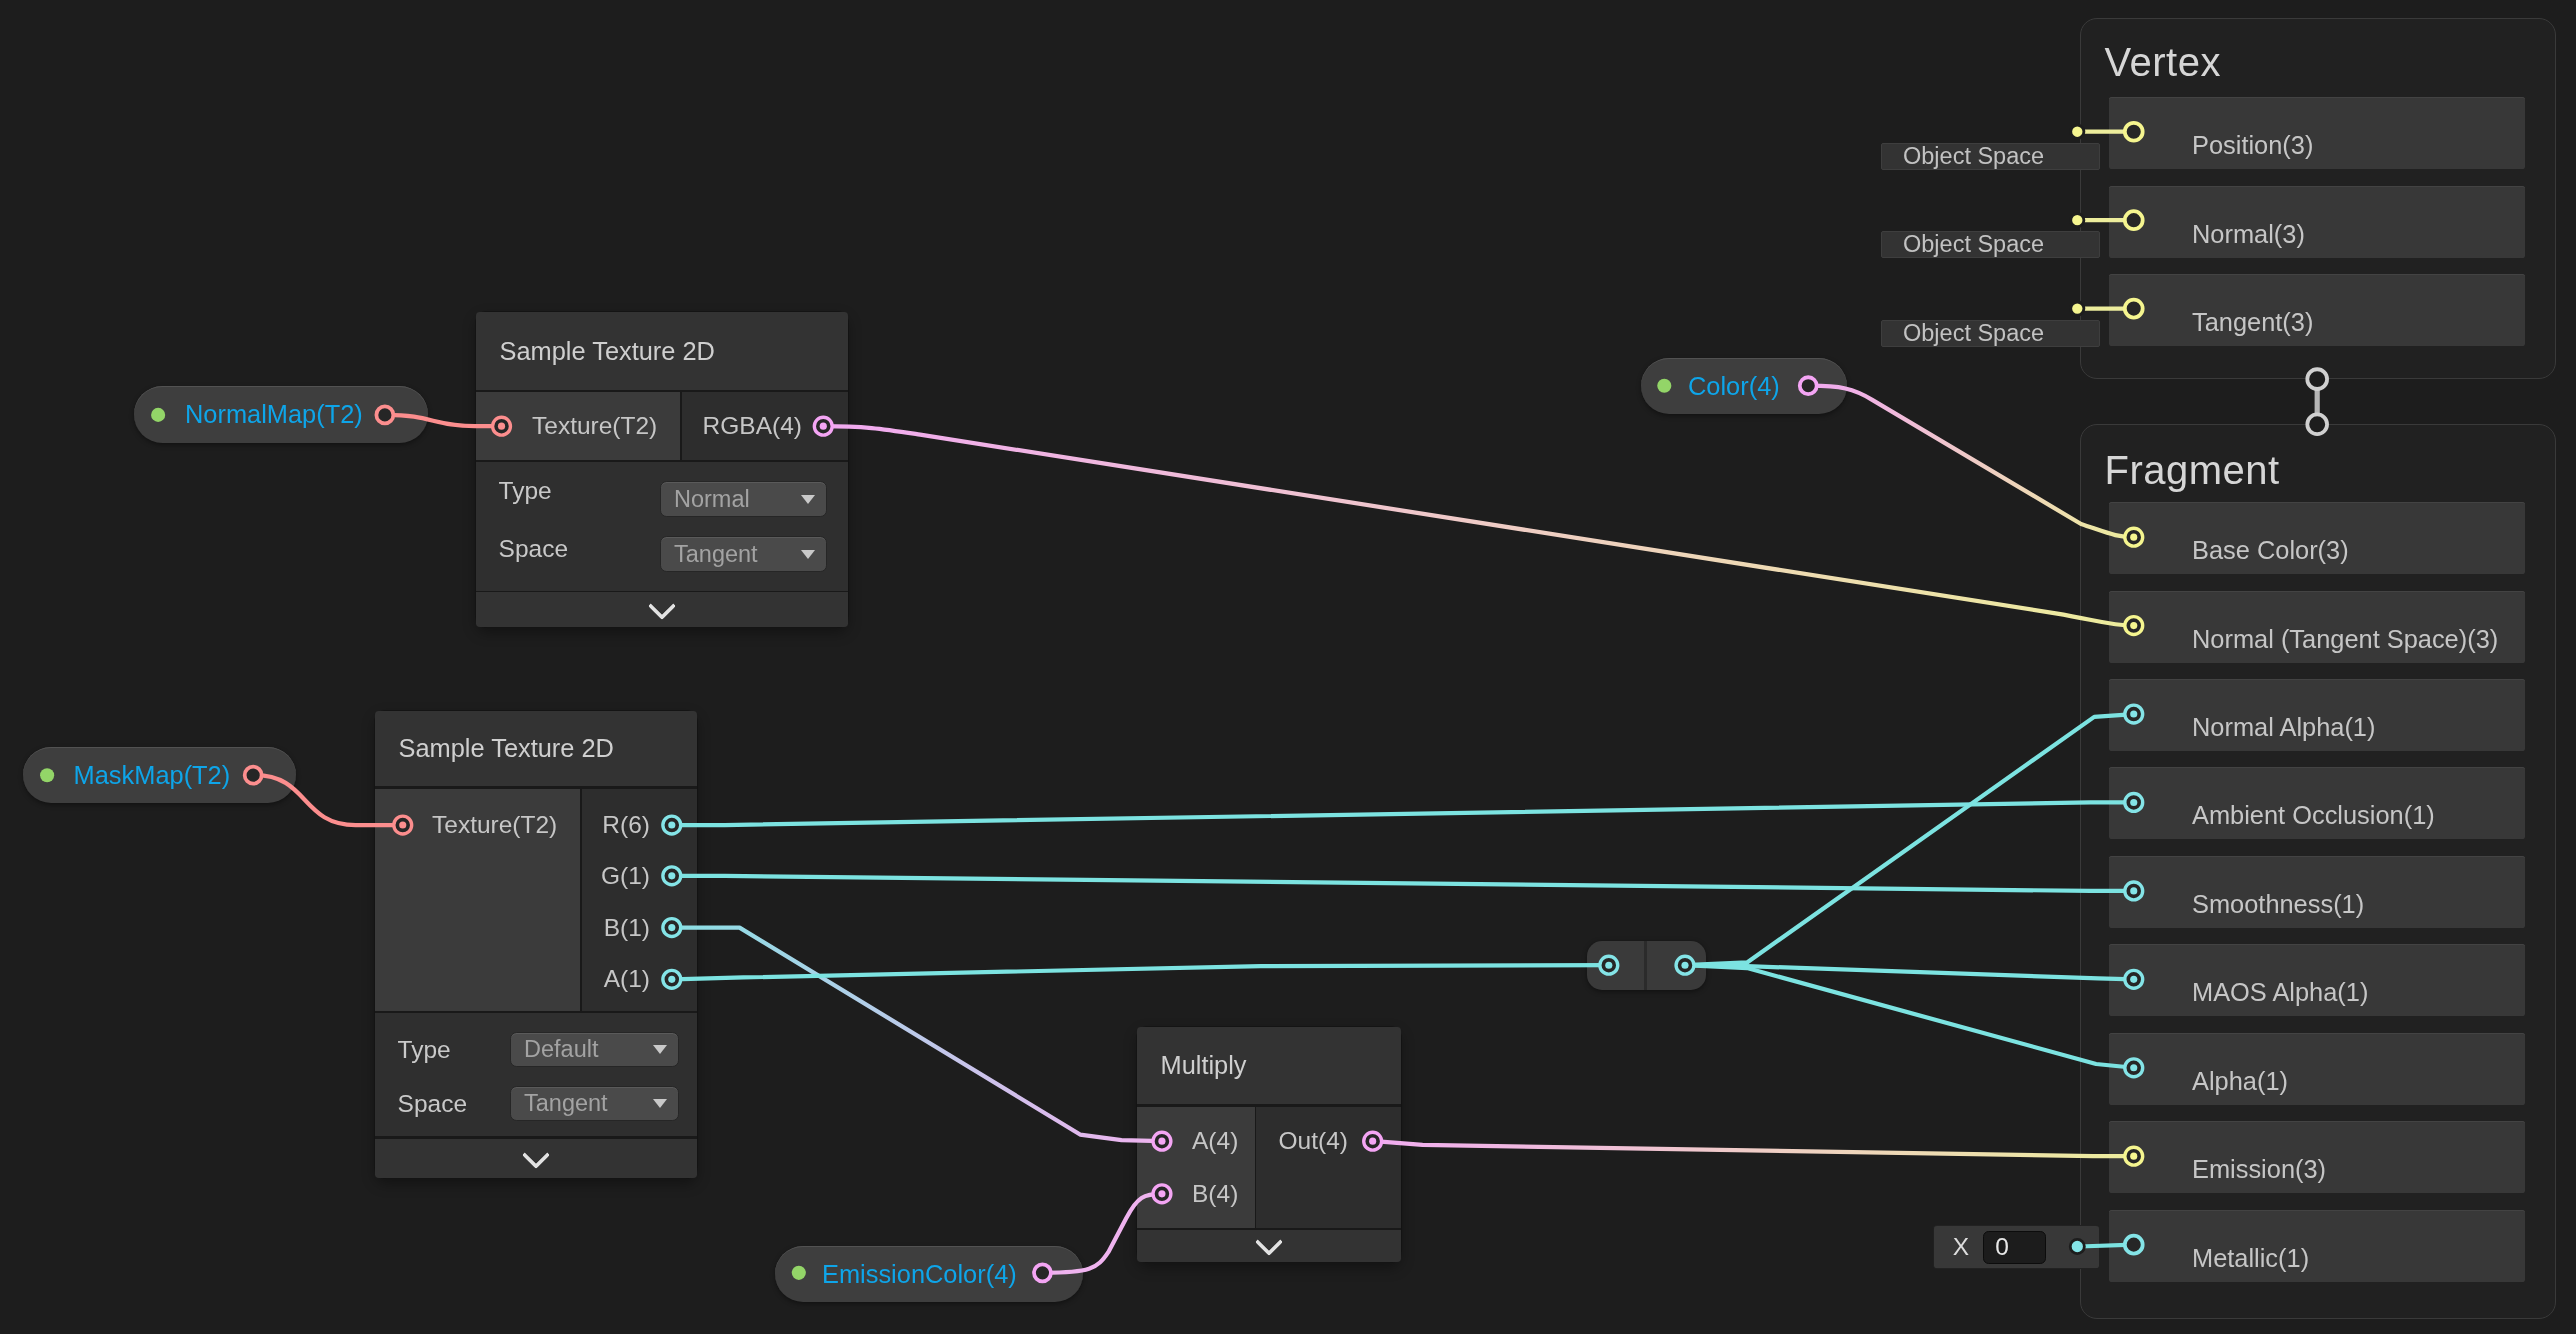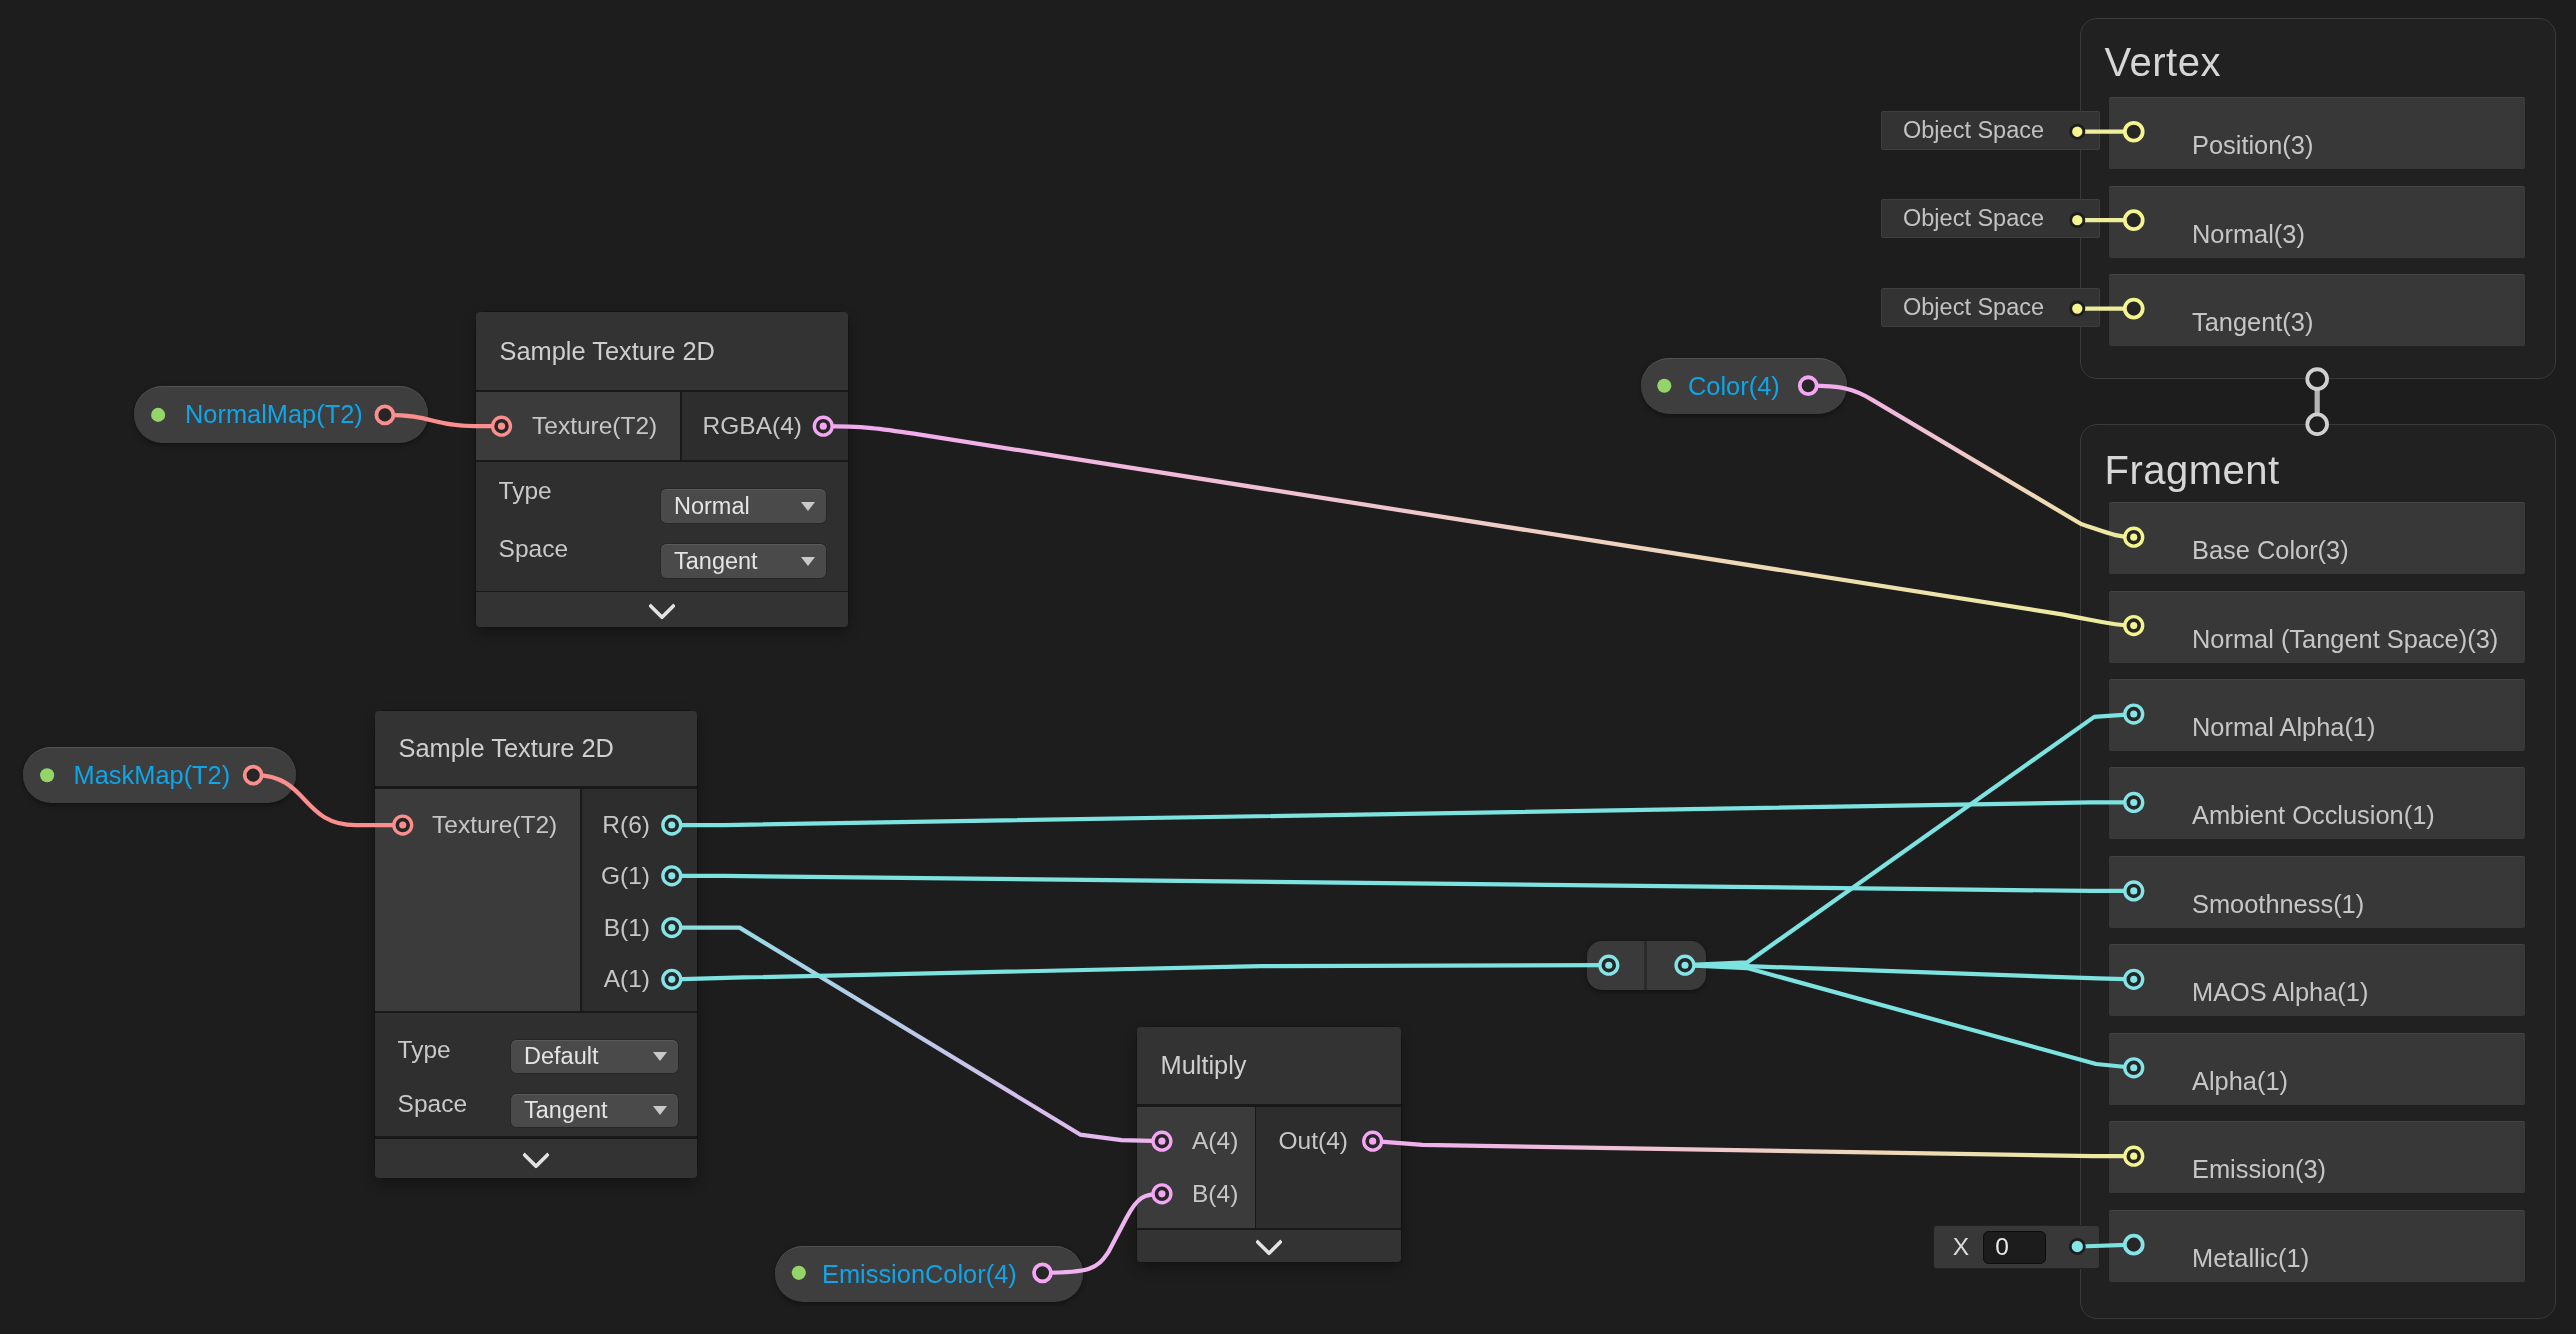--- a/index.html
+++ b/index.html
@@ -21,28 +21,28 @@
   .cell-out{background:#2d2d2d;}
   .sec-body{background:#2f2f2f;}
   .sec-chevron{background:#333333;border-radius:0 0 3.8px 3.8px;display:flex;align-items:center;justify-content:center;}
   .chev{width:16px;height:16px;border-right:4.7px solid #e2e2e2;border-bottom:4.7px solid #e2e2e2;border-radius:2.8px;
         transform:rotate(45deg) translate(-2.8px,-2.8px);}
   .port-label{position:absolute;font-size:24.5px;color:#c6c6c6;white-space:nowrap;display:flex;align-items:center;}
   .t-right{justify-content:flex-end;text-align:right;}
   .field-label{position:absolute;font-size:24.5px;color:#c9c9c9;display:flex;align-items:center;}
   .dropdown{position:absolute;background:#4a4a4a;border:0.9px solid #262626;border-radius:6.6px;box-sizing:border-box;
             display:flex;align-items:center;justify-content:space-between;padding:0 11.3px 0 13px;
-            font-size:23.5px;color:#e5e5e5;box-shadow:inset 0 0.9px 0 #5a5a5a;margin-top:7px;}
+            font-size:23.5px;color:#a3a3a3;box-shadow:inset 0 0.9px 0 #5a5a5a;}
   .caret{width:0;height:0;border-left:7.5px solid transparent;border-right:7.5px solid transparent;
          border-top:9.4px solid #c9c9c9;}
   
   .pill{position:absolute;background:#3e3e3e;border-radius:29px;box-shadow:inset 0 0.9px 0 #525252, 0 1.9px 5.6px rgba(0,0,0,.4);}
   .pill-label{position:absolute;top:0;height:100%;display:flex;align-items:center;font-size:25.4px;color:#0ea5e9;white-space:nowrap;}
-  .ospill{position:absolute;width:219px;height:39px;background:#333333;border:0.9px solid #3e3e3e;border-radius:2px;
-          box-sizing:border-box;display:flex;align-items:center;padding-left:21px;font-size:23.5px;color:#c2c2c2;}
+  .ospill{position:absolute;width:219px;height:27px;background:#333333;border:0.9px solid #3e3e3e;border-radius:2px;
+          box-sizing:border-box;display:flex;align-items:center;padding-left:21px;font-size:23.5px;color:#c2c2c2;margin-top:32px;}
   .dot-node{position:absolute;left:1587px;top:941px;width:119px;height:49px;background:#3a3a3a;border-radius:15px;
             box-shadow:0 1.9px 5.6px rgba(0,0,0,.4);}
   .dot-divider{position:absolute;left:57px;top:0;width:2.8px;height:100%;background:#2b2b2b;}
   .xnode{position:absolute;left:1934px;top:1226px;width:165px;height:42px;background:#383838;border-radius:2.8px;
          box-shadow:0 0 0 0.9px #222;}
   .xnode .xlabel{position:absolute;left:13px;top:0;width:28px;height:42px;display:flex;align-items:center;justify-content:center;
                  font-size:24.5px;color:#dddddd;}
   .xnode input{position:absolute;left:49px;top:4.7px;width:63px;height:33px;background:#1c1c1c;border:0.9px solid #0c0c0c;
                border-radius:5.6px;color:#e8e8e8;font-size:24.5px;font-family:"Liberation Sans",sans-serif;
                padding:0 0 0 11.3px;box-sizing:border-box;outline:none;}

